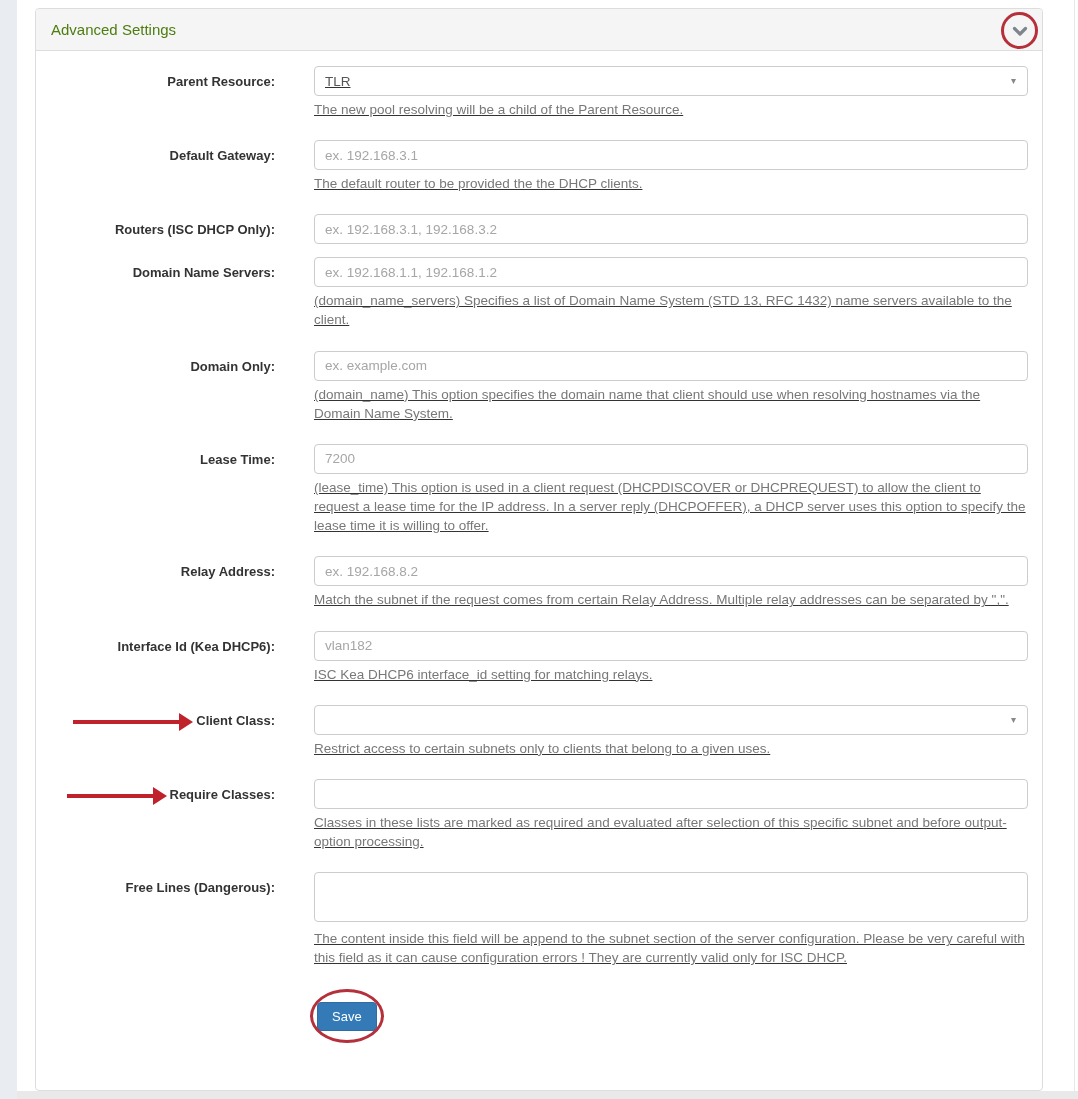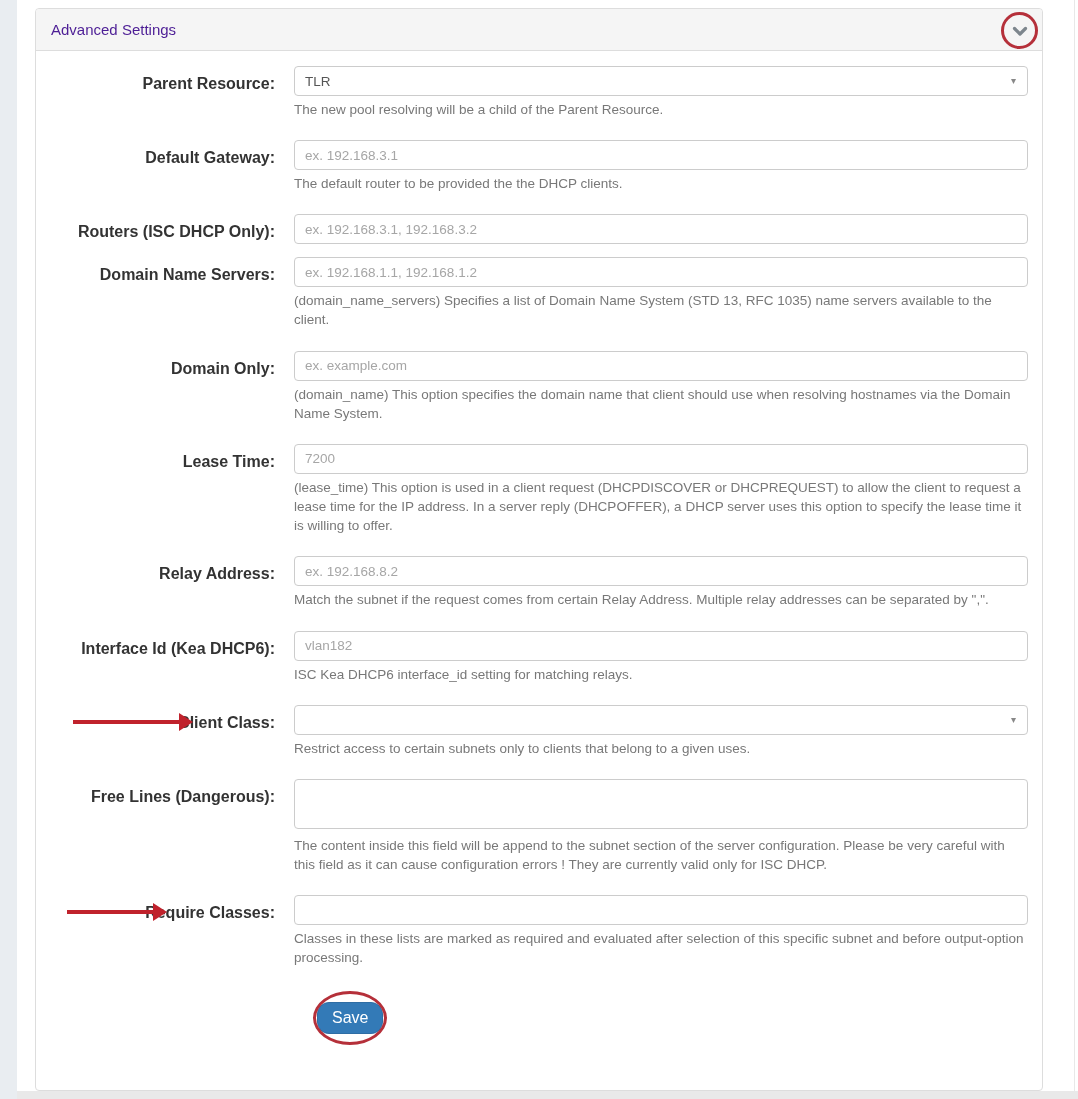--- a/index.html
+++ b/index.html
@@ -32,21 +32,21 @@
     overflow: hidden;
   }
   .panel-header {
     position: relative;
     height: 42px;
     background: #f5f5f5;
     border-bottom: 1px solid #ddd;
     border-radius: 3px 3px 0 0;
     padding: 12px 15px;
   }
-  .panel-title { font-size: 15px; color: #4c1d95; }
+  .panel-title { font-size: 15px; color: #4d7c0f; }
   .collapse-wrap {
     position: absolute; right: 4px; top: 3px;
     width: 37px; height: 37px;
   }
   .collapse-circle {
     position: absolute; inset: 0;
     border: 3.5px solid #b5303a;
     border-radius: 50%;
   }
   .chevron {
@@ -57,24 +57,24 @@
   }
   .panel-body { padding: 15px 14px 10px 15px; }
 
   .form-group { display: flex; margin-bottom: 13px; position: relative; }
   .control-label {
     width: 224px; flex-shrink: 0;
     text-align: right;
     font-weight: bold;
     color: #333;
     padding-top: 8px;
-    font-size: 16px;
+    font-size: 13px;
     line-height: 1.2;
   }
-  .input-col { flex: 1; margin-left: 19px; min-width: 0; }
+  .input-col { flex: 1; margin-left: 39px; min-width: 0; text-decoration: underline; }
   .tb, .sel, textarea.tb {
     width: 100%;
     height: 30px;
     border: 1px solid #ccc;
     border-radius: 4px;
     padding: 5px 10px;
     font-size: 13.5px;
     font-family: "Liberation Sans", "DejaVu Sans", sans-serif;
     color: #0f172a;
     background: #fff;
@@ -99,24 +99,24 @@
     color: #787878;
     font-size: 13.5px;
     line-height: 1.42;
   }
   .save-row { margin-left: 252px; margin-top: 6px; }
   .save-wrap { position: relative; display: inline-block; padding: 13px 14px; }
   .btn-primary {
     background: #337ab7;
     border: 1px solid #2e6da4;
     color: #fff;
-    font-size: 16px;
+    font-size: 13px;
     font-family: "Liberation Sans", "DejaVu Sans", sans-serif;
     padding: 6px 14px;
-    border-radius: 12px;
+    border-radius: 4px;
     cursor: pointer;
   }
   .save-circle {
     position: absolute; left: 50%; top: 50%;
     transform: translate(-50%, -50%);
     width: 74px; height: 54px;
     border: 3.5px solid #b5303a;
     border-radius: 50%;
     pointer-events: none;
   }
@@ -179,21 +179,21 @@
       <label class="control-label">Routers (ISC DHCP Only):</label>
       <div class="input-col">
         <input class="tb" type="text" placeholder="ex. 192.168.3.1, 192.168.3.2" style="">
       </div>
     </div>
 
     <div class="form-group">
       <label class="control-label">Domain Name Servers:</label>
       <div class="input-col">
         <input class="tb" type="text" placeholder="ex. 192.168.1.1, 192.168.1.2" style="">
-        <p class="help-block">(domain_name_servers) Specifies a list of Domain Name System (STD 13, RFC 1035) name servers available to the client.</p>
+        <p class="help-block">(domain_name_servers) Specifies a list of Domain Name System (STD 13, RFC 1432) name servers available to the client.</p>
       </div>
     </div>
 
     <div class="form-group">
       <label class="control-label">Domain Only:</label>
       <div class="input-col">
         <input class="tb" type="text" placeholder="ex. example.com" style="">
         <p class="help-block">(domain_name) This option specifies the domain name that client should use when resolving hostnames via the Domain Name System.</p>
       </div>
     </div>
@@ -231,39 +231,39 @@
       <div class="input-col">
         <div class="sel">
           <span></span>
           <span class="caret">▾</span>
         </div>
         <p class="help-block">Restrict access to certain subnets only to clients that belong to a given uses.</p>
       </div>
     </div>
 
     <div class="form-group">
-      <label class="control-label">Free Lines (Dangerous):</label>
-      <div class="input-col">
-        <textarea class="tb" style=""></textarea>
-        <p class="help-block">The content inside this field will be append to the subnet section of the server configuration. Please be very careful with this field as it can cause configuration errors ! They are currently valid only for ISC DHCP.</p>
-      </div>
-    </div>
-
-    <div class="form-group">
       <span class="red-arrow arrow-require">
         <span class="line"></span>
           <span class="head"></span>
       </span>
       <label class="control-label">Require Classes:</label>
       <div class="input-col">
         <input class="tb" type="text" placeholder="" style="">
         <p class="help-block">Classes in these lists are marked as required and evaluated after selection of this specific subnet and before output-option processing.</p>
       </div>
     </div>
 
+    <div class="form-group">
+      <label class="control-label">Free Lines (Dangerous):</label>
+      <div class="input-col">
+        <textarea class="tb" style=""></textarea>
+        <p class="help-block">The content inside this field will be append to the subnet section of the server configuration. Please be very careful with this field as it can cause configuration errors ! They are currently valid only for ISC DHCP.</p>
+      </div>
+    </div>
+
     <div class="save-row">
       <span class="save-wrap">
         <button class="btn-primary">Save</button>
         <span class="save-circle"></span>
       </span>
     </div>
 
   </div>
 </div>
 

